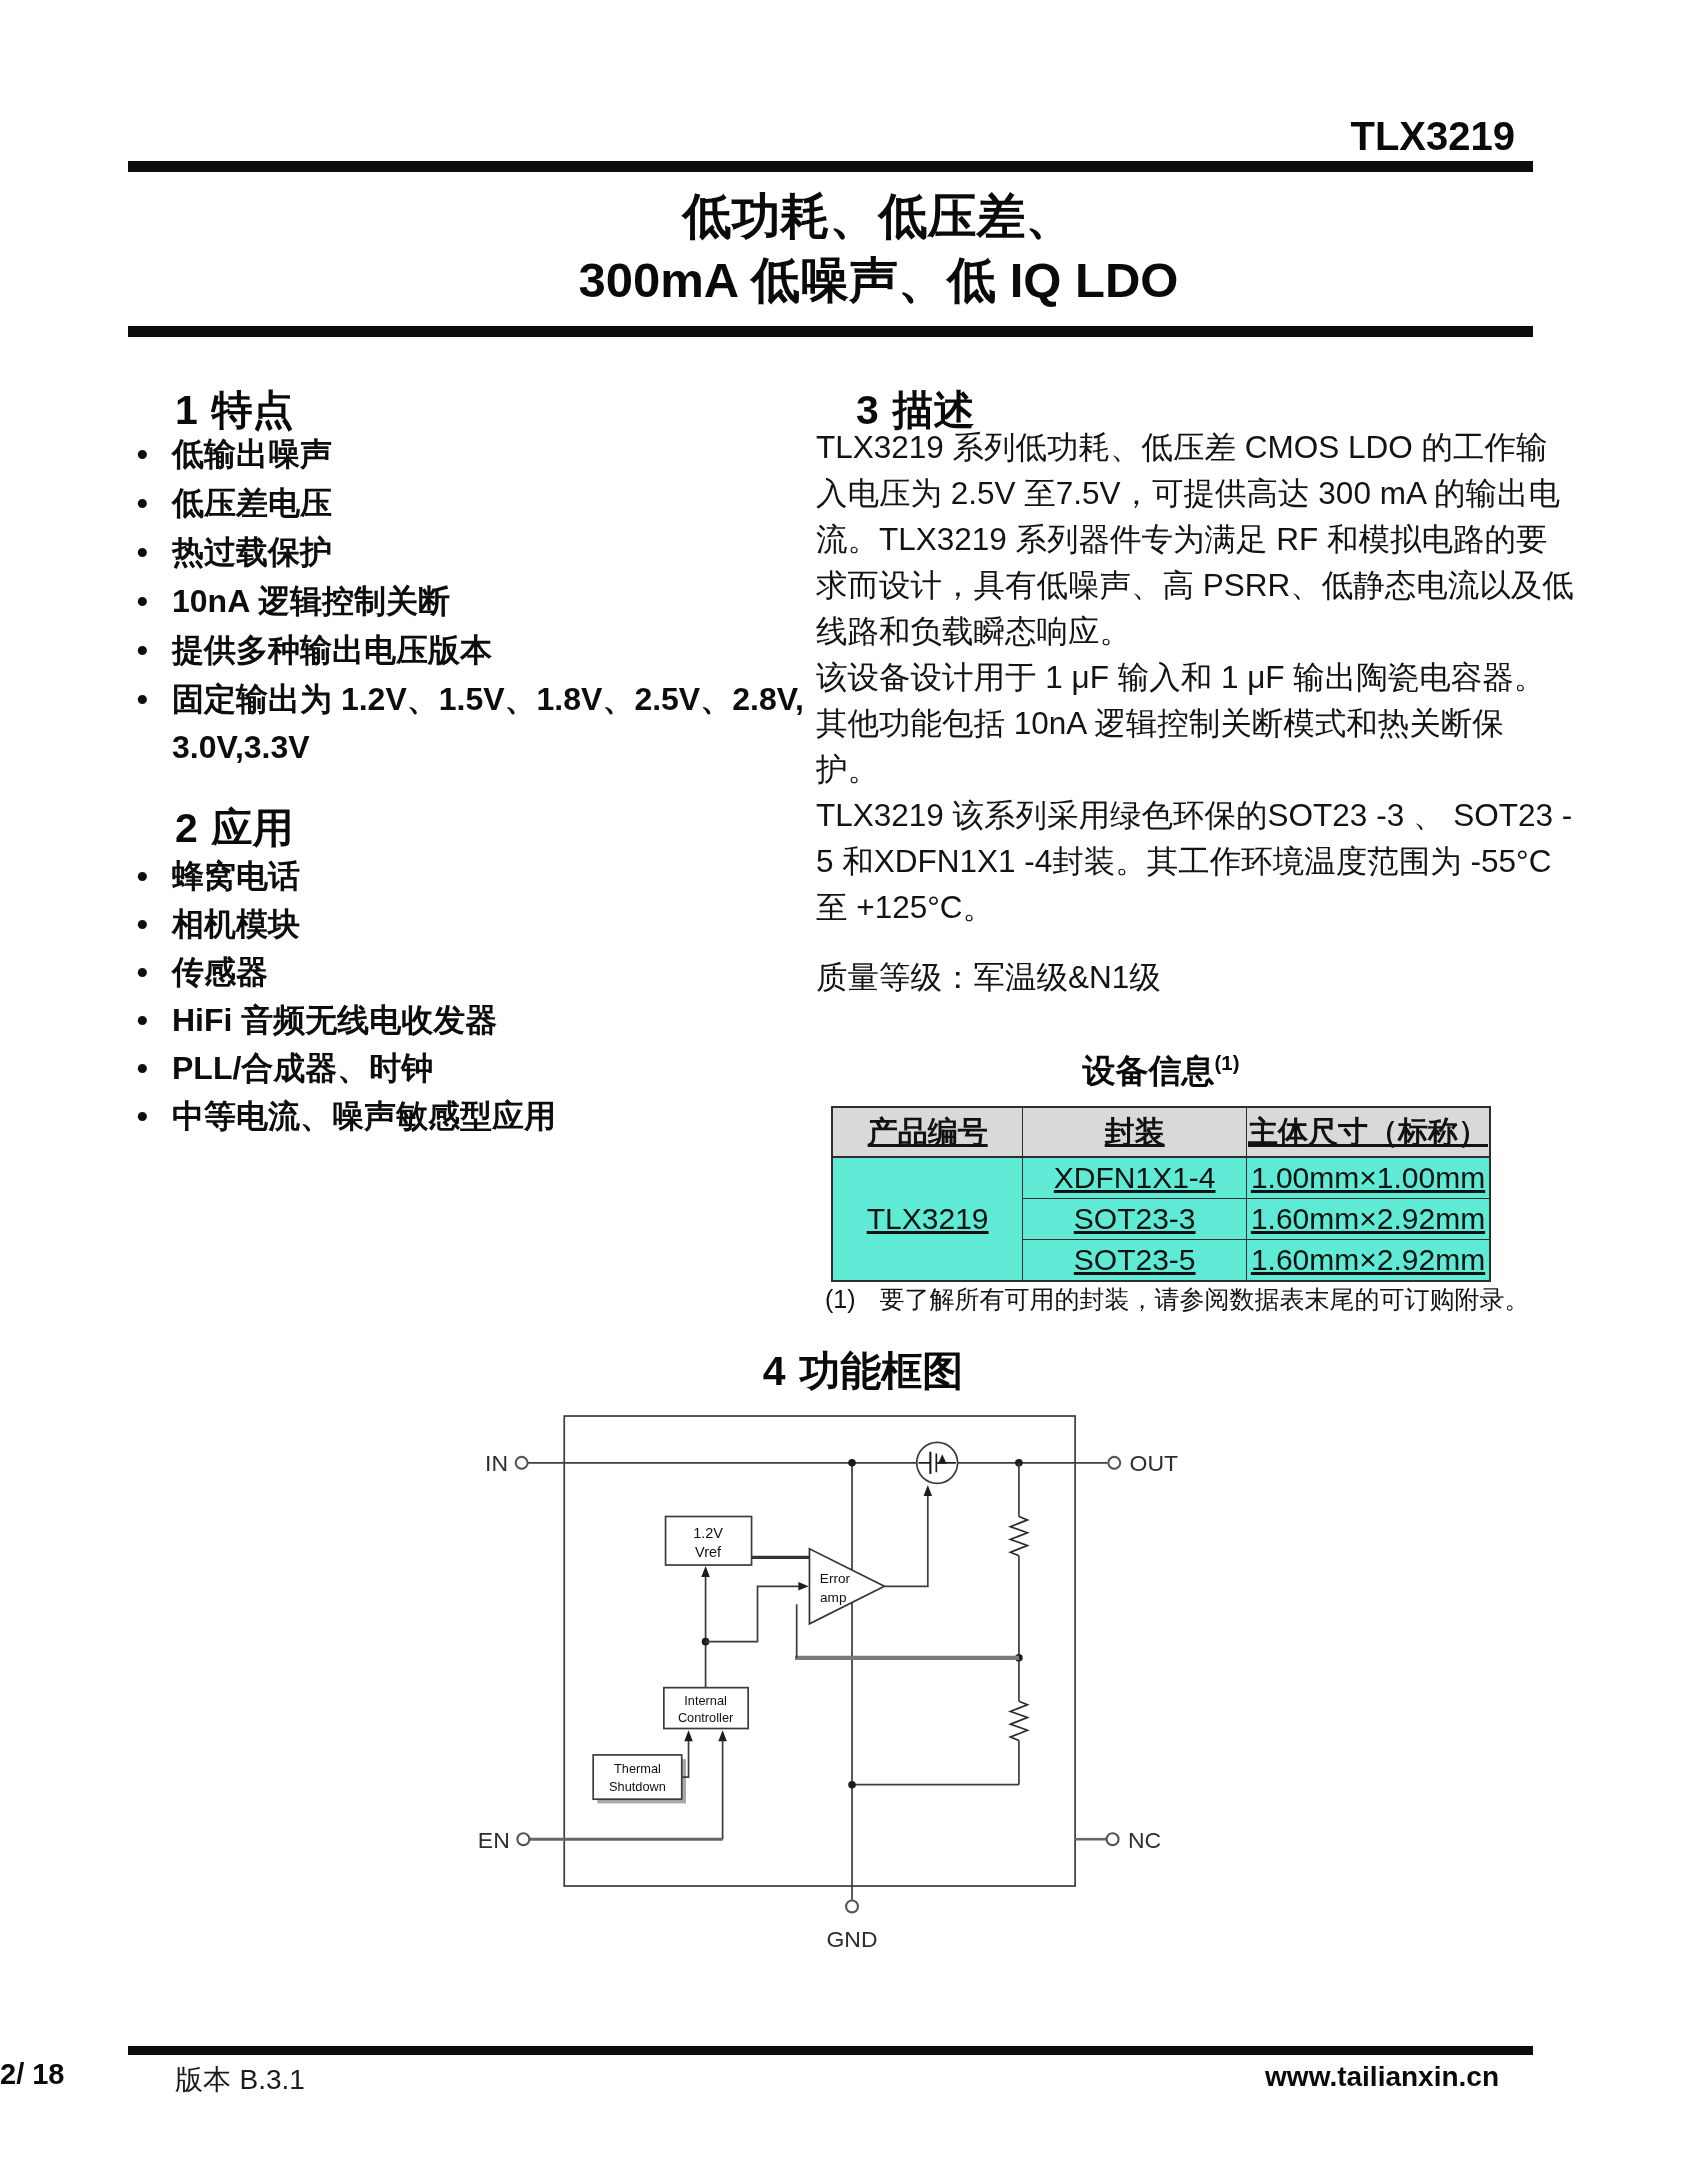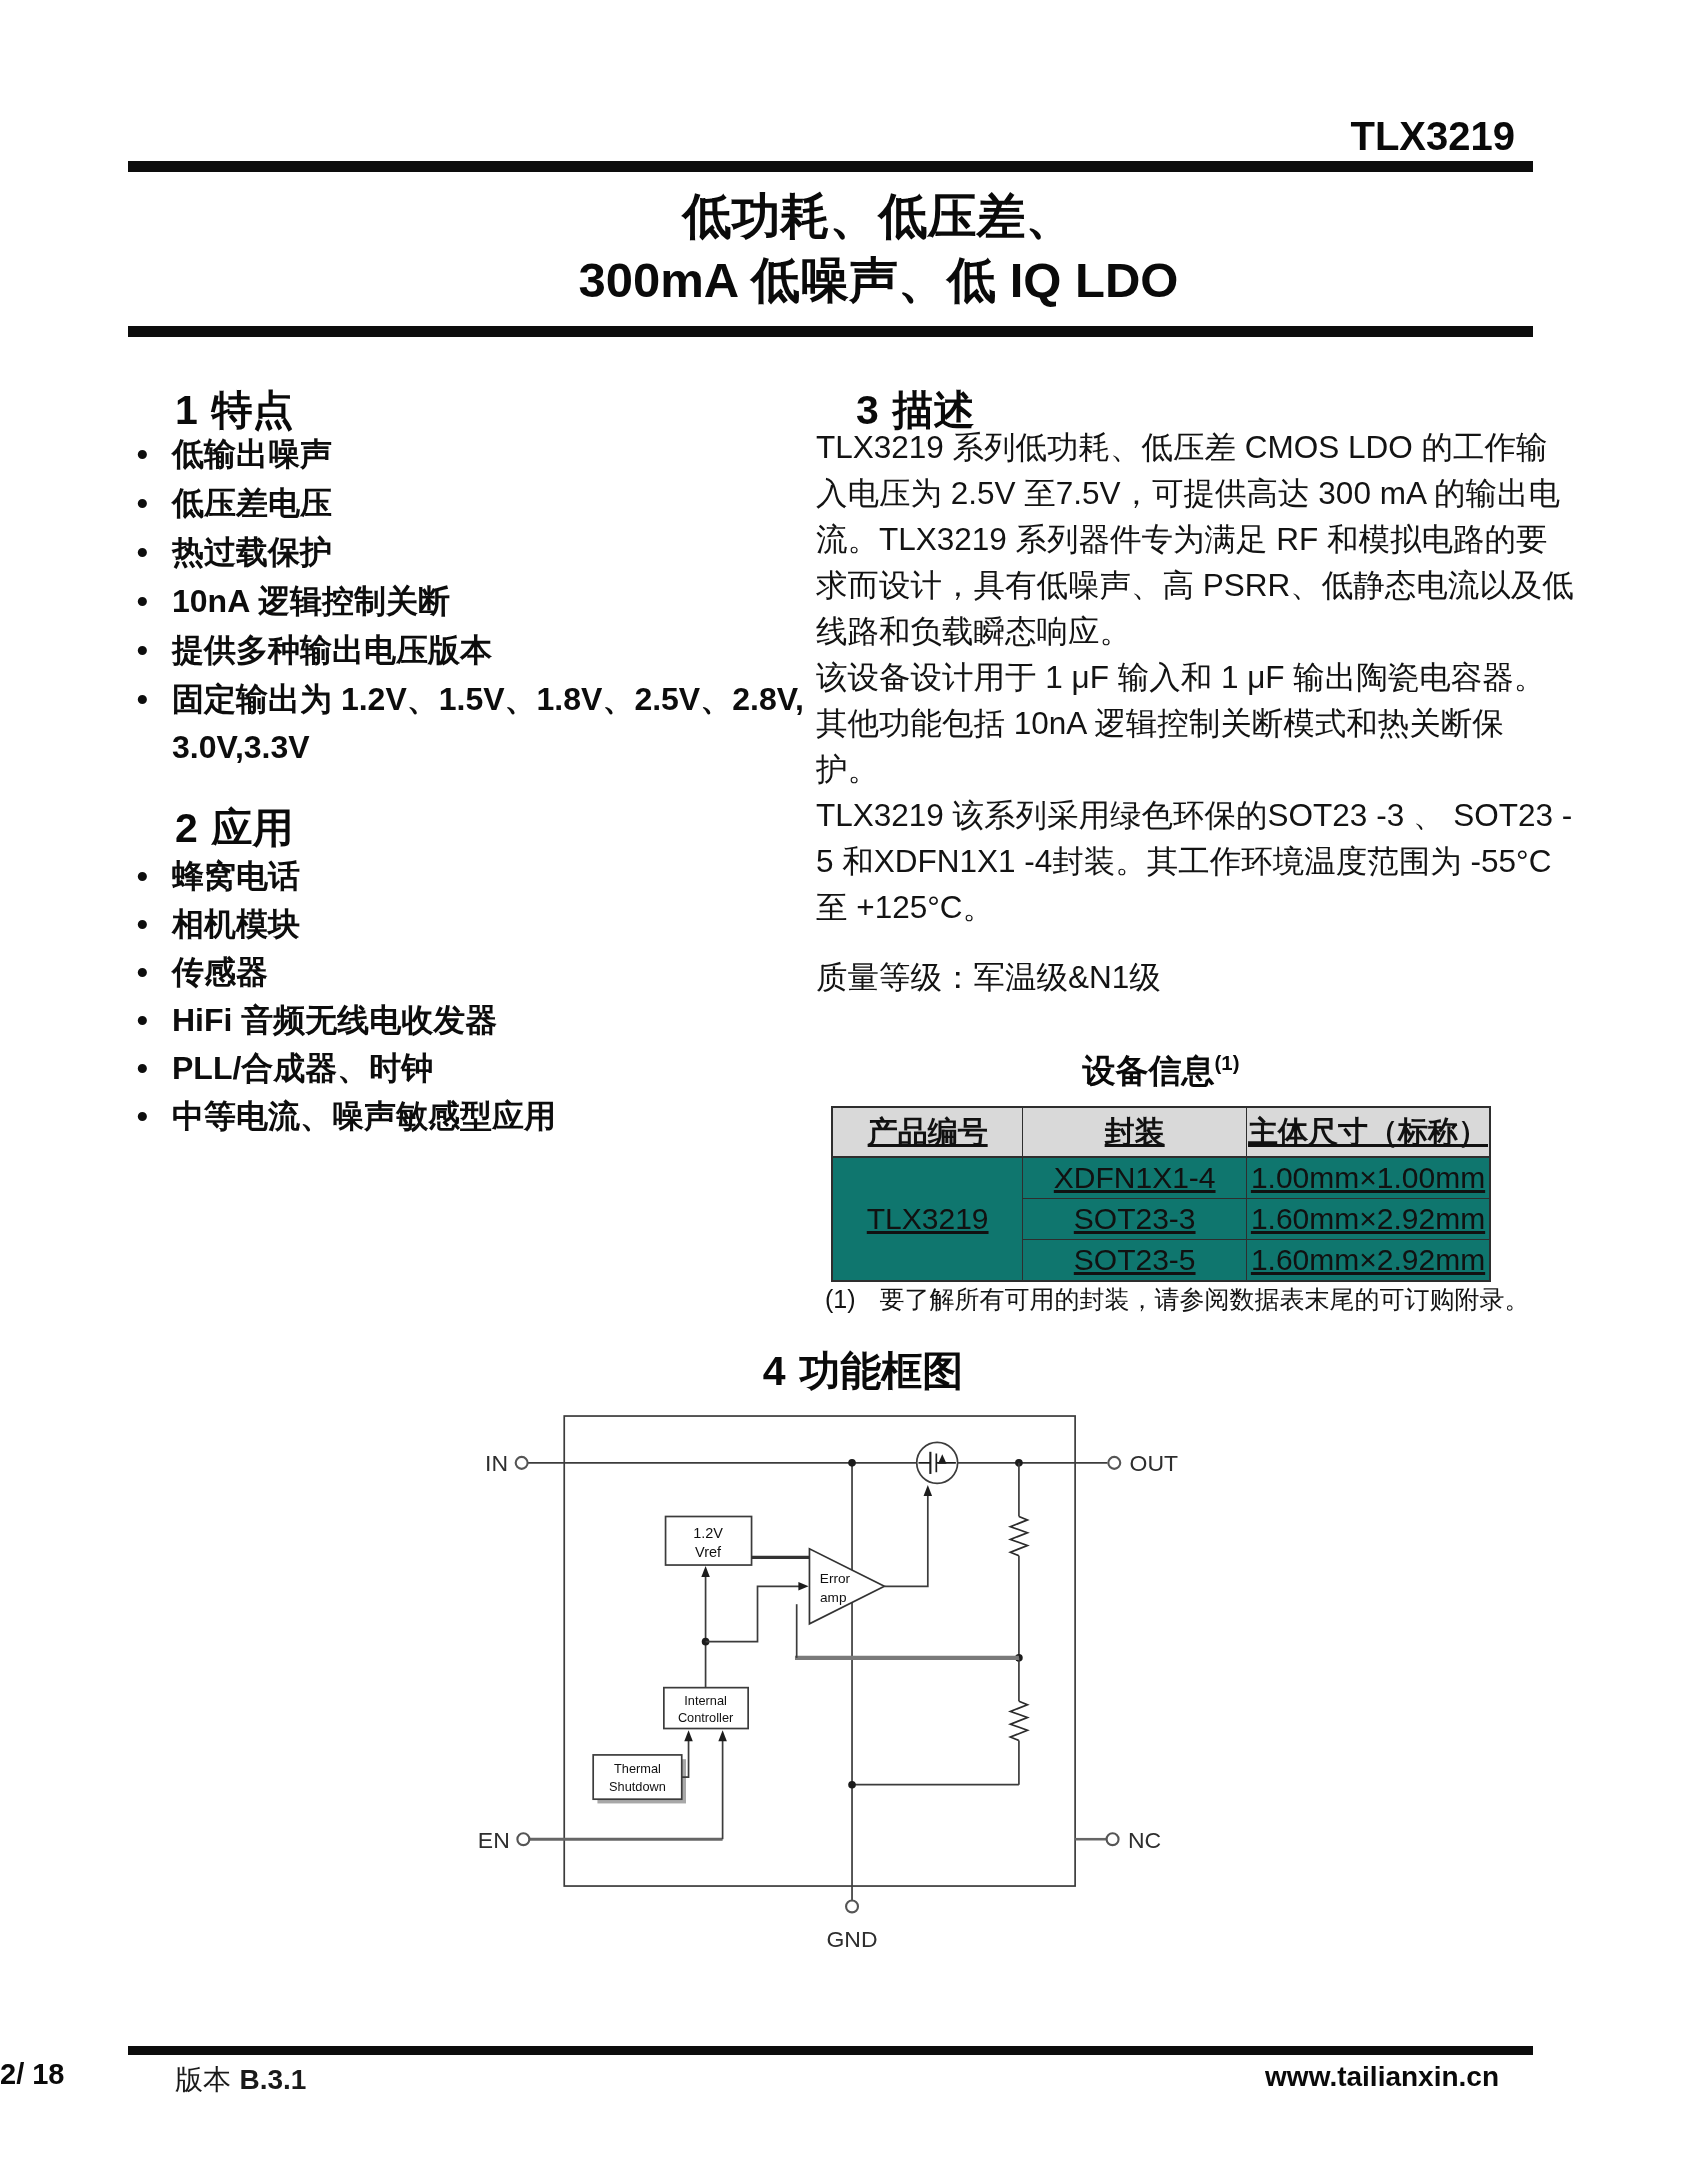--- a/index.html
+++ b/index.html
@@ -38,32 +38,32 @@
   .desc-line  { height:46px; line-height:46px; white-space:nowrap; }
   .quality    { position:absolute; left:816px; top:954px; font-size:31.5px; height:46px; line-height:46px; color:#131313; }
 
   .devinfo-title { position:absolute; left:831px; top:1049px; width:660px; text-align:center;
                    font-size:33px; font-weight:700; color:#0a0a0a; }
   .devinfo-title sup { font-size:20.4px; }
   .devinfo-table { position:absolute; left:831px; top:1106px; width:660px; border-collapse:collapse;
                    font-size:30px; color:#111; table-layout:fixed; }
   .devinfo-table th, .devinfo-table td { border:1.3px solid #2e2e2e; text-align:center; padding:0; }
   .devinfo-table th { background:#d9d9d9; height:48px; font-weight:700; border-bottom-width:2.1px; }
-  .devinfo-table td { height:40px; background:#0f766e;margin-top:17px; }
+  .devinfo-table td { height:40px; background:#5eead4;margin-top:17px; }
   .devinfo-table { border:2.1px solid #2e2e2e;text-decoration:underline; }
   .col-part { width:29%; } .col-pkg { width:34%; } .col-size { width:37%; }
 
   .footnote { position:absolute; left:825px; top:1283px; font-size:25px; color:#131313; white-space:nowrap; }
   .footnote .marker { margin-right:24px; }
 
   .diagram { position:absolute; left:460px; top:1399px; }
   .diagram text { font-family:"Liberation Sans","DejaVu Sans",sans-serif; }
 
   .footer-left  { position:absolute; left:175px; top:2061px; font-size:28px; color:#1a1a1a; }
-  .footer-left .ver { font-weight:700; margin-left:8.5px;margin-top:21px; }
+  .footer-left .ver { font-weight:400; margin-left:8.5px;margin-top:21px; }
   .footer-center{ position:absolute; left:0; top:2058px; width:1685px; text-align:left;
                   font-size:29px; font-weight:700; color:#0a0a0a; }
   .footer-right { position:absolute; right:186px; top:2061px; font-size:28px; font-weight:700; color:#0a0a0a;margin-left:24px; }
 </style>
 </head>
 <body>
 
 <div class="page">
 
   <div class="doc-number">TLX3219</div>

